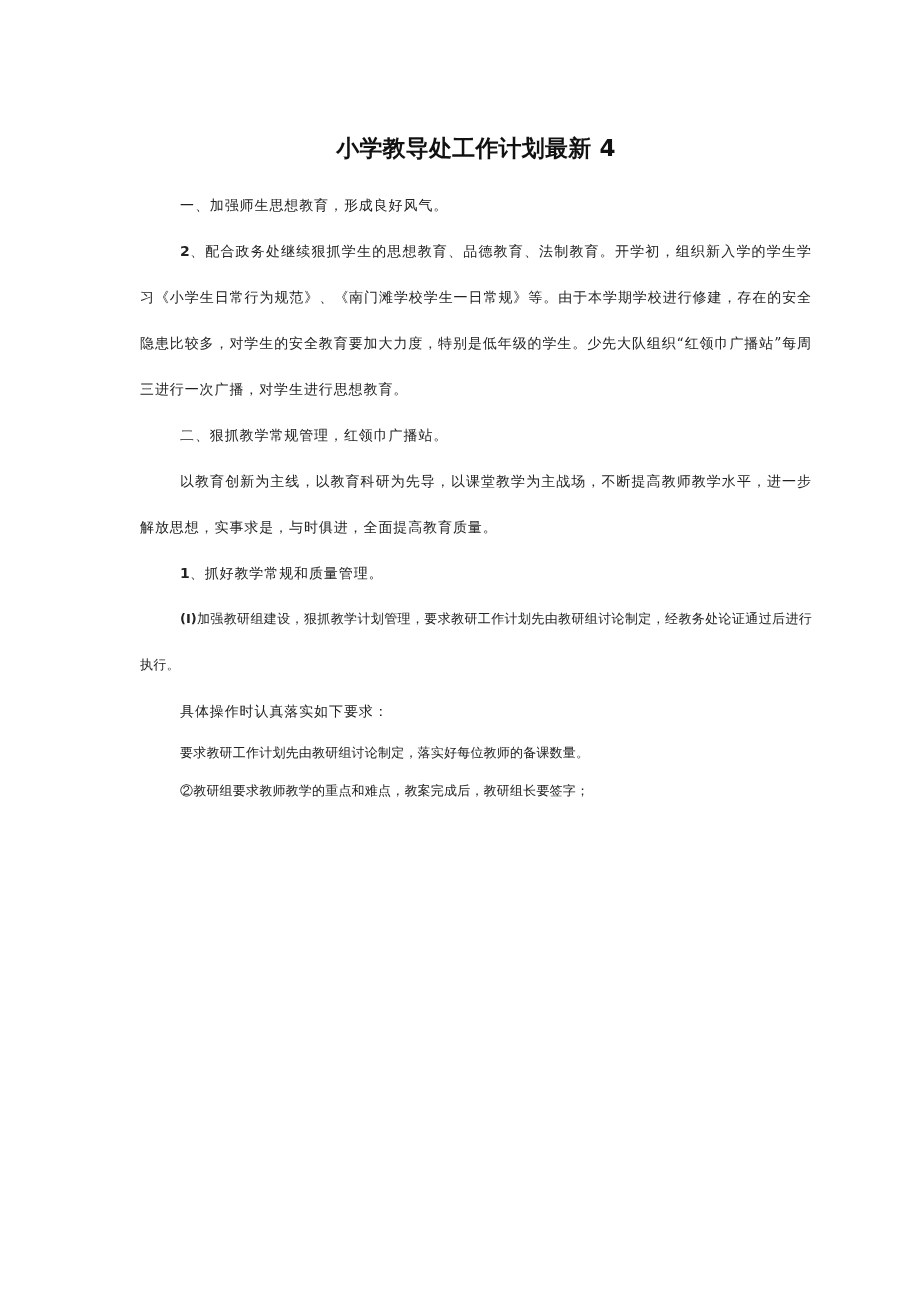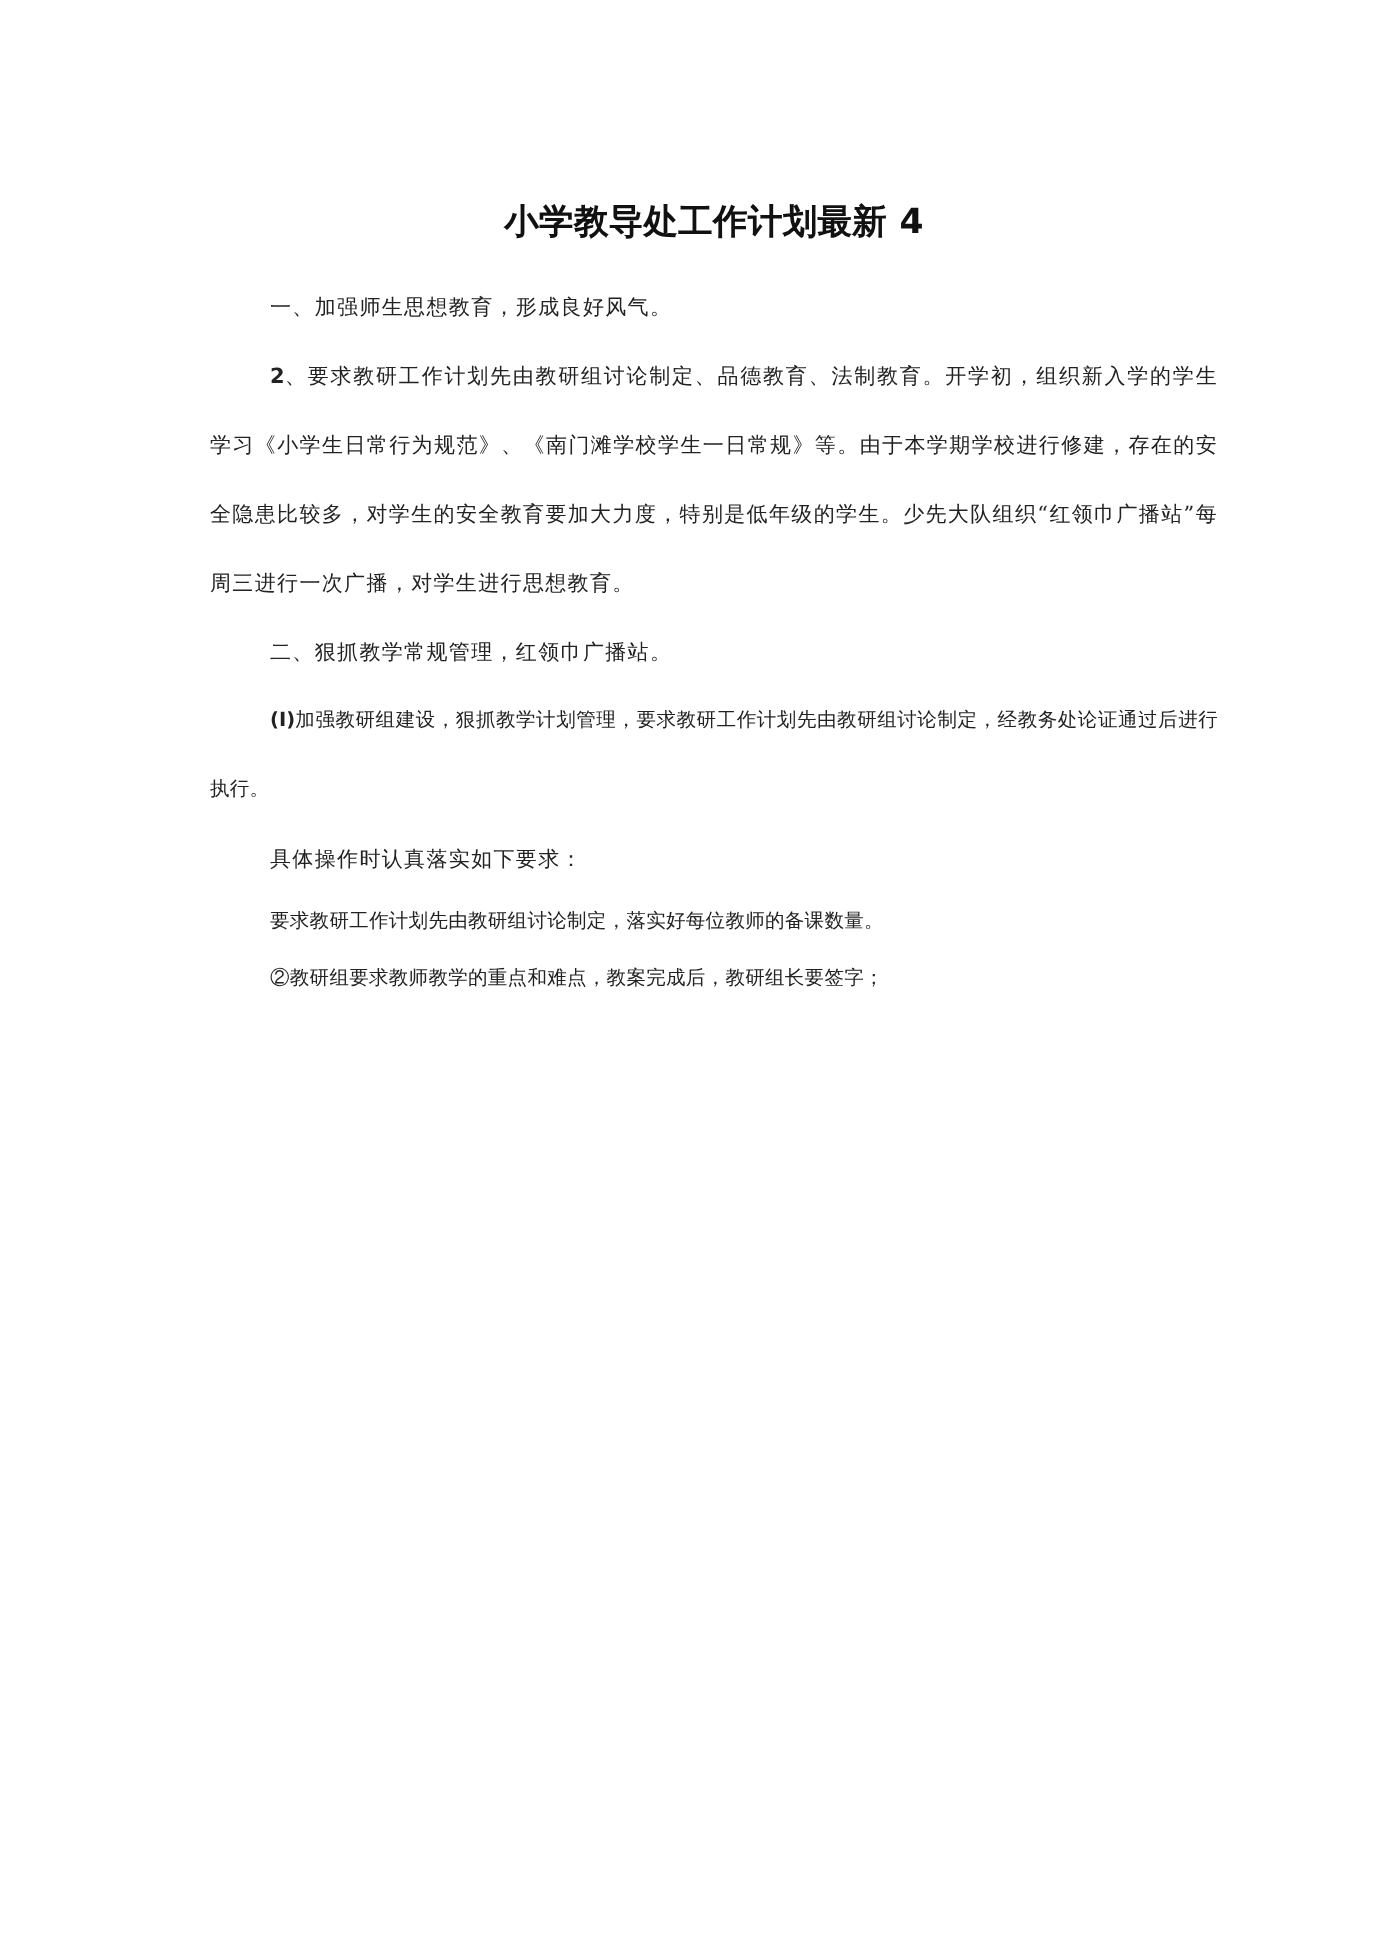--- a/index.html
+++ b/index.html
@@ -83,28 +83,34 @@
   <div class="content">
 
     <h1 class="doc-title" id="doc-title">小学教导处工作计划最新 4</h1>
 
     <p class="para" style="color: rgb(34, 34, 34);">
       <span>一、加强师生思想教育，形成良好风气。</span>
     </p>
 
 
     <p class="para" style="color: rgb(34, 34, 34);">
-      <span class="enum">2</span><span>、要求教研工作计划先由教研组讨论制定、品德教育、法制教育。开学初，组织新入学的学生学习《小学生日常行为规范》、《南门滩学校学生一日常规》等。由于本学期学校进行修建，存在的安全隐患比较多，对学生的安全教育要加大力度，特别是低年级的学生。少先大队组织“红领巾广播站”每周三进行一次广播，对学生进行思想教育。</span>
+      <span class="enum">2</span><span>、配合政务处继续狠抓学生的思想教育、品德教育、法制教育。开学初，组织新入学的学生学习《小学生日常行为规范》、《南门滩学校学生一日常规》等。由于本学期学校进行修建，存在的安全隐患比较多，对学生的安全教育要加大力度，特别是低年级的学生。少先大队组织“红领巾广播站”每周三进行一次广播，对学生进行思想教育。</span>
     </p>
 
     <p class="para" style="color: rgb(34, 34, 34);">
       <span>二、狠抓教学常规管理，红领巾广播站。</span>
     </p>
 
+    <p class="para" style="color: rgb(34, 34, 34);">
+      <span>以教育创新为主线，以教育科研为先导，以课堂教学为主战场，不断提高教师教学水平，进一步解放思想，实事求是，与时俱进，全面提高教育质量。</span>
+    </p>
 
+    <p class="para" style="color: rgb(34, 34, 34);">
+      <span class="enum">1</span><span>、抓好教学常规和质量管理。</span>
+    </p>
 
     <p class="para small" style="color: rgb(34, 34, 34);">
       <span class="enum">(I)</span><span>加强教研组建设，狠抓教学计划管理，要求教研工作计划先由教研组讨论制定，经教务处论证通过后进行执行。</span>
     </p>
 
     <p class="para" style="color: rgb(34, 34, 34);">
       <span>具体操作时认真落实如下要求：</span>
     </p>
 
     <p class="para small tight" style="color: rgb(34, 34, 34);">

